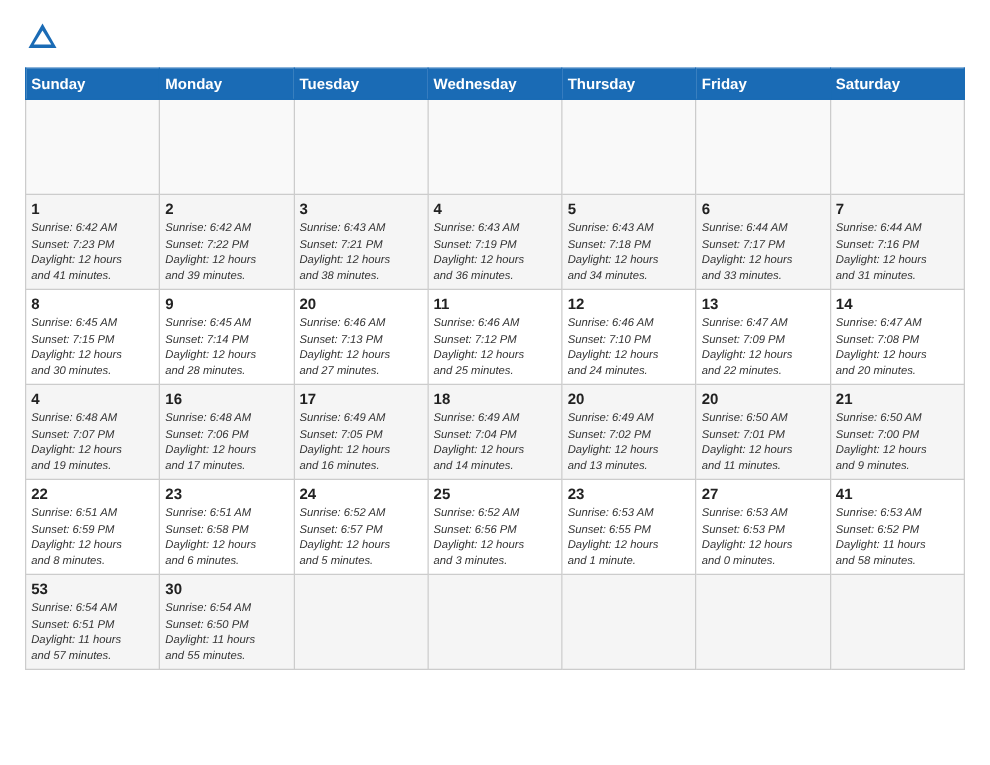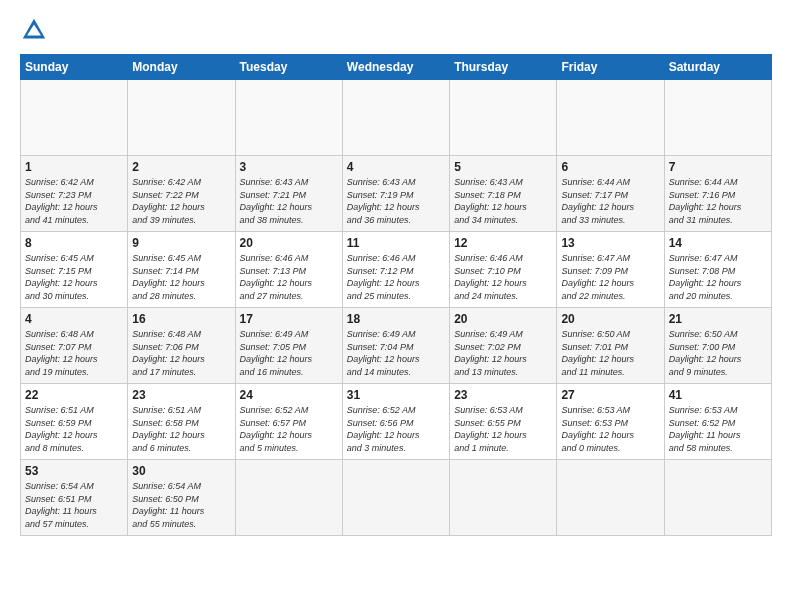--- a/index.html
+++ b/index.html
@@ -307,21 +307,21 @@
 and 6 minutes.</div>
           </td>
           <td>
             <span class="day-num">24</span>
             <div class="day-info" style="white-space: pre-line;">Sunrise: 6:52 AM
 Sunset: 6:57 PM
 Daylight: 12 hours
 and 5 minutes.</div>
           </td>
           <td>
-            <span class="day-num">31</span>
+            <span class="day-num">25</span>
             <div class="day-info" style="white-space: pre-line;">Sunrise: 6:52 AM
 Sunset: 6:56 PM
 Daylight: 12 hours
 and 3 minutes.</div>
           </td>
           <td>
             <span class="day-num">23</span>
             <div class="day-info" style="white-space: pre-line;">Sunrise: 6:53 AM
 Sunset: 6:55 PM
 Daylight: 12 hours

